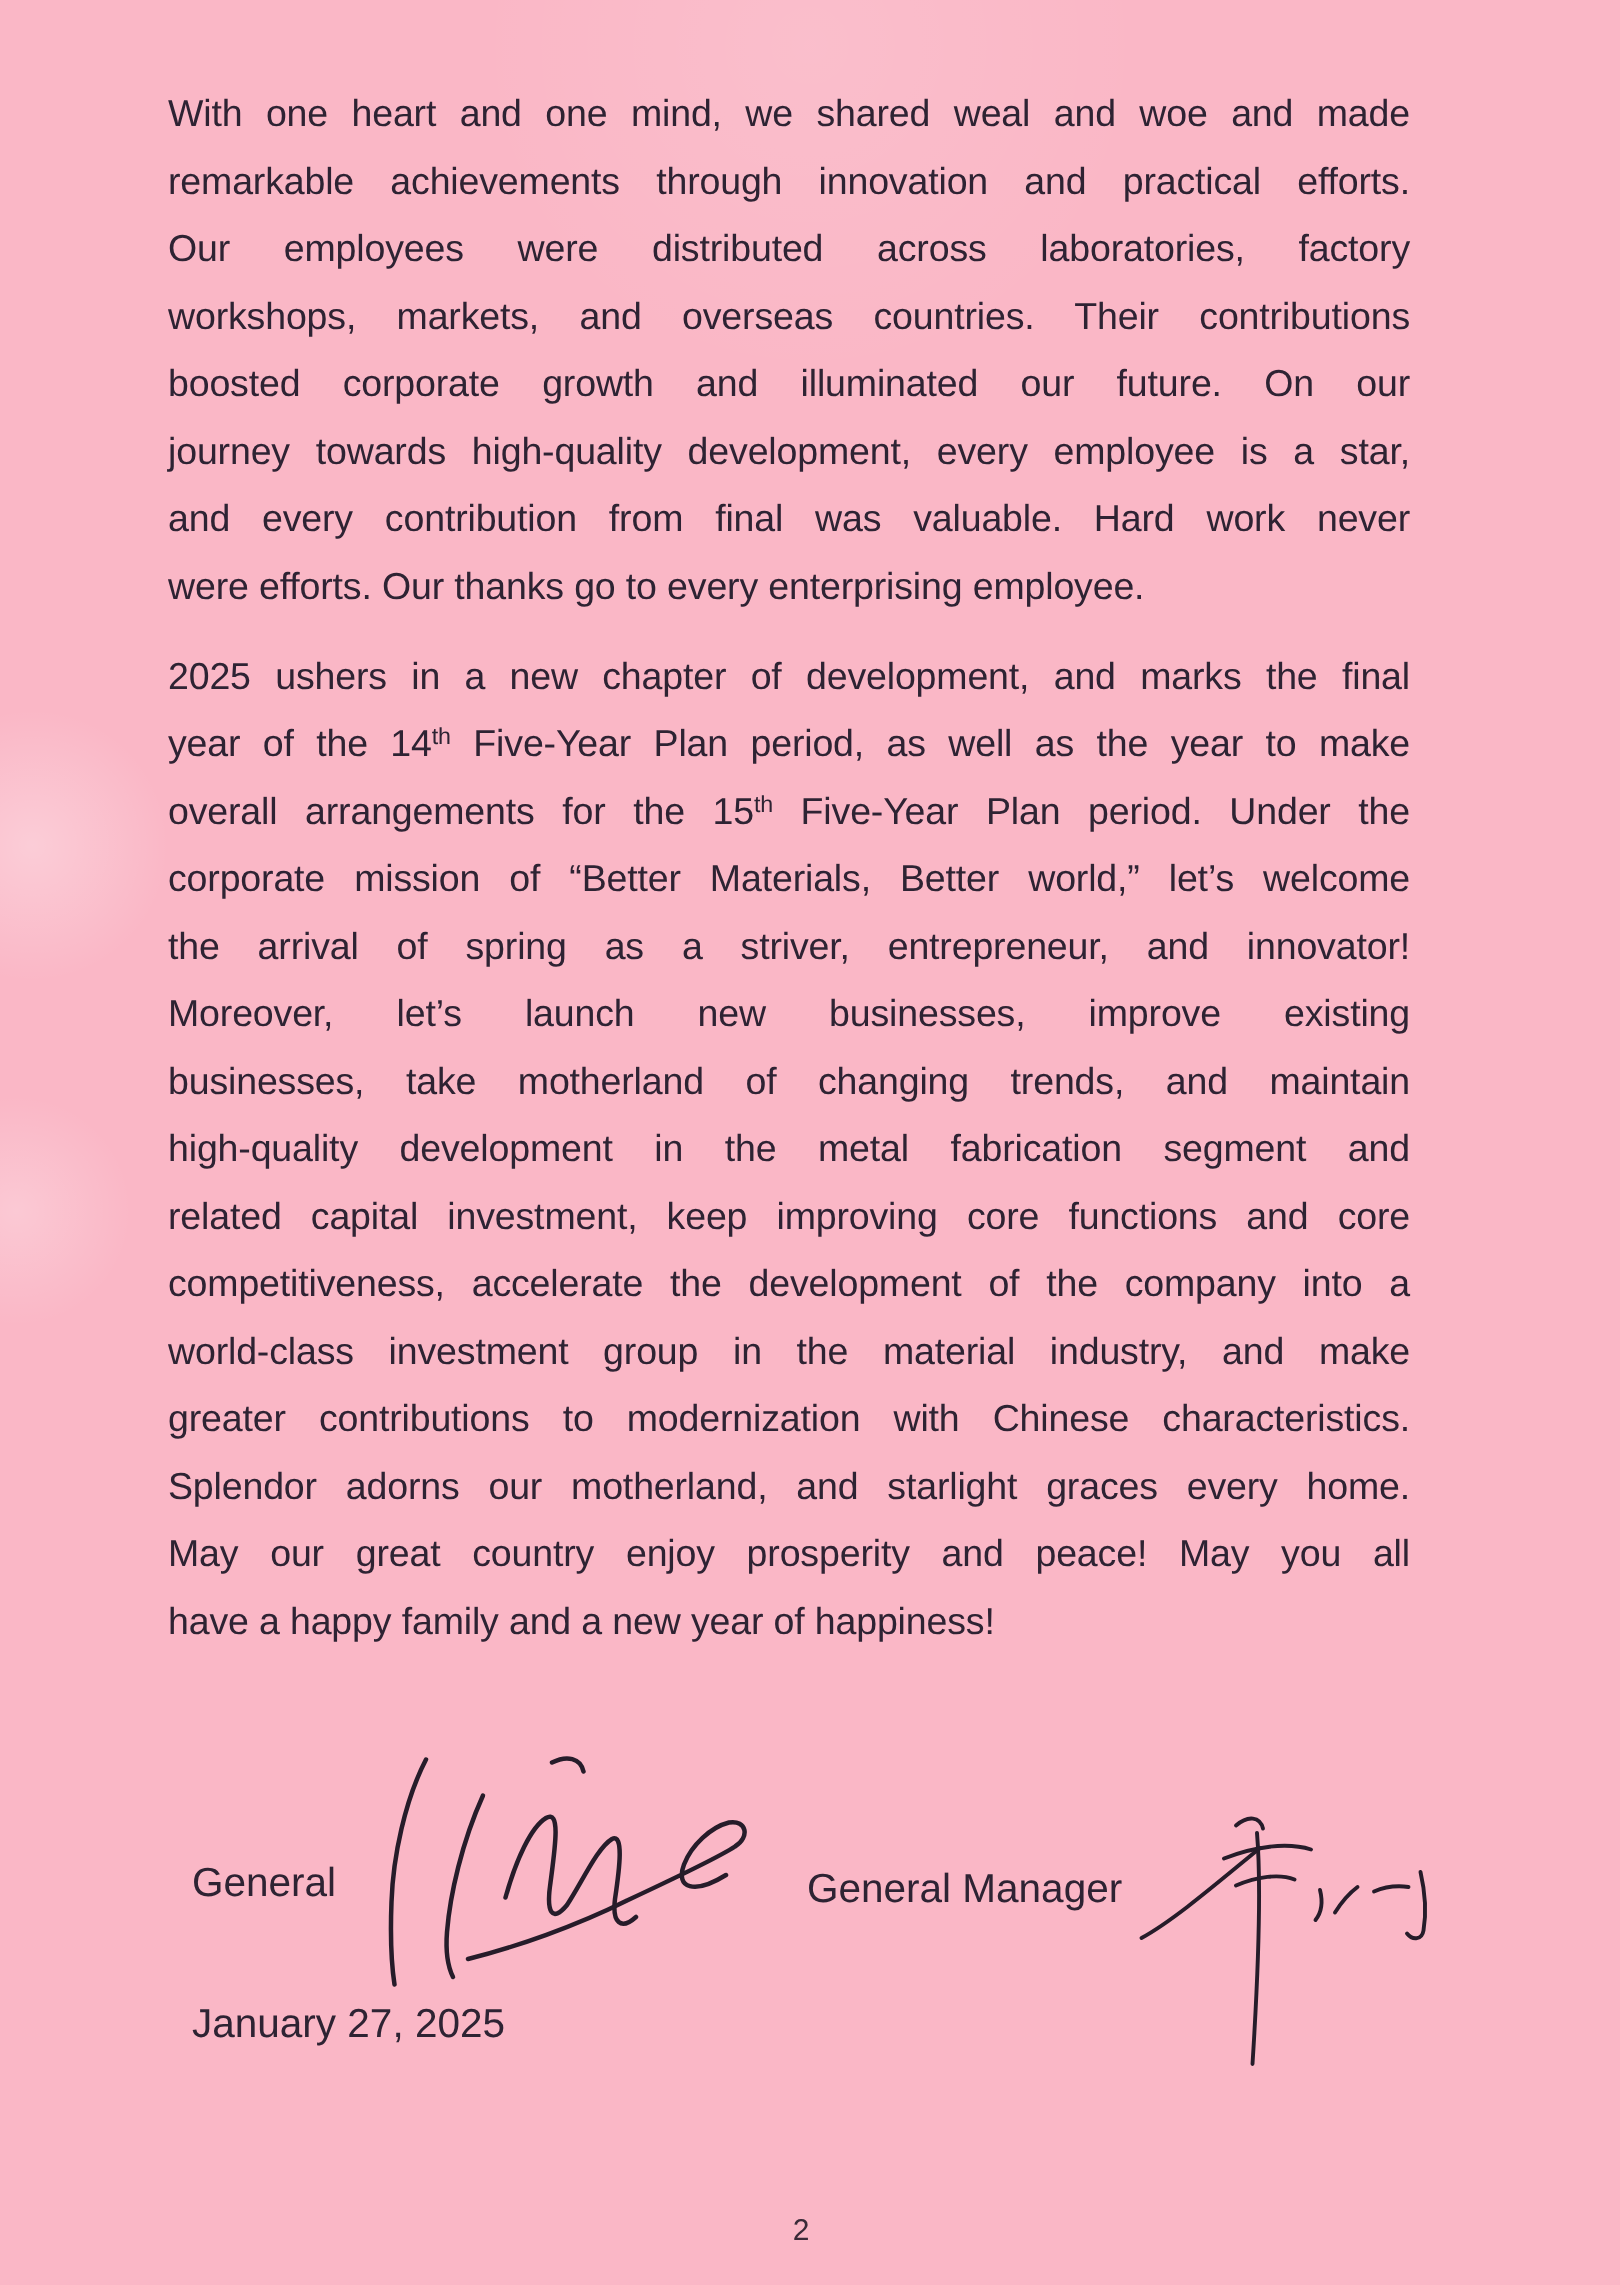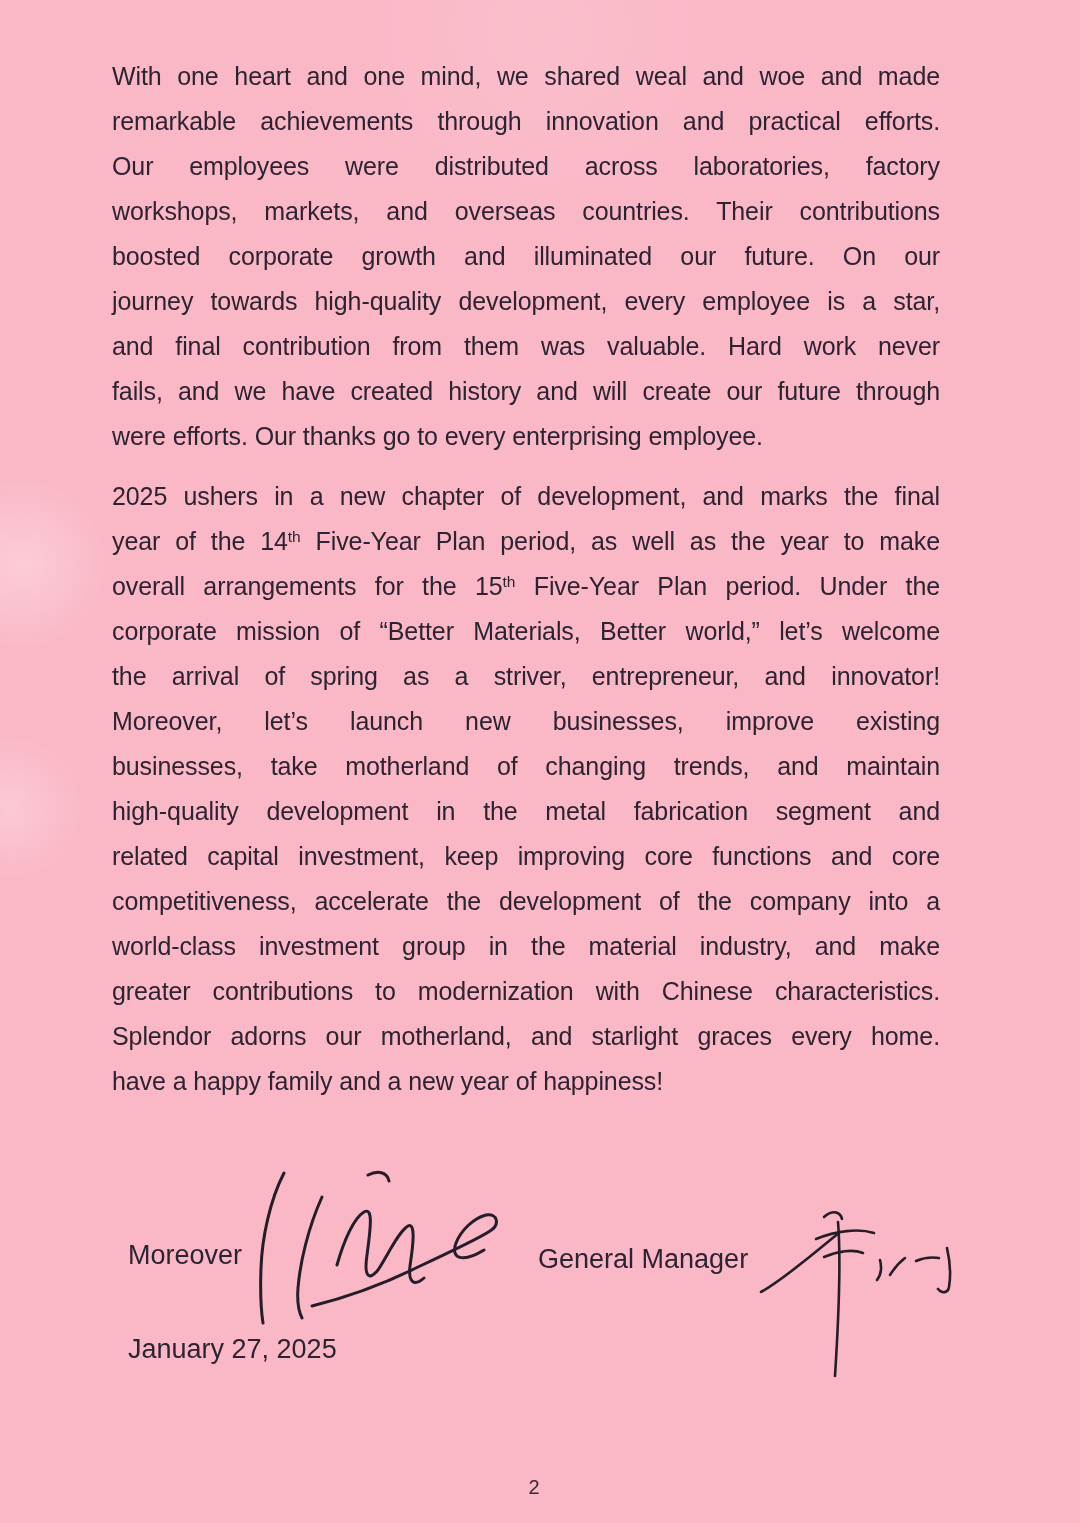--- a/index.html
+++ b/index.html
@@ -67,43 +67,43 @@
 <div class="page">
 
   <div class="letter-body">
       <div class="paragraph">
         <div class="line">With one heart and one mind, we shared weal and woe and made</div>
         <div class="line">remarkable achievements through innovation and practical efforts.</div>
         <div class="line">Our employees were distributed across laboratories, factory</div>
         <div class="line">workshops, markets, and overseas countries. Their contributions</div>
         <div class="line">boosted corporate growth and illuminated our future. On our</div>
         <div class="line">journey towards high-quality development, every employee is a star,</div>
-        <div class="line">and final contribution from them was valuable. Hard work never</div>
-        <div class="line">fails, and we have created history and will create our future through</div>
+        <div class="line">and every contribution from final was valuable. Hard work never</div>
         <div class="line last">were efforts. Our thanks go to every enterprising employee.</div>
       </div>
       <div class="paragraph">
         <div class="line">2025 ushers in a new chapter of development, and marks the final</div>
         <div class="line">year of the 14<sup>th</sup> Five-Year Plan period, as well as the year to make</div>
         <div class="line">overall arrangements for the 15<sup>th</sup> Five-Year Plan period. Under the</div>
         <div class="line">corporate mission of “Better Materials, Better world,” let’s welcome</div>
         <div class="line">the arrival of spring as a striver, entrepreneur, and innovator!</div>
         <div class="line">Moreover, let’s launch new businesses, improve existing</div>
         <div class="line">businesses, take motherland of changing trends, and maintain</div>
         <div class="line">high-quality development in the metal fabrication segment and</div>
         <div class="line">related capital investment, keep improving core functions and core</div>
         <div class="line">competitiveness, accelerate the development of the company into a</div>
         <div class="line">world-class investment group in the material industry, and make</div>
         <div class="line">greater contributions to modernization with Chinese characteristics.</div>
         <div class="line">Splendor adorns our motherland, and starlight graces every home.</div>
+        <div class="line">May our great country enjoy prosperity and peace! May you all</div>
         <div class="line last">have a happy family and a new year of happiness!</div>
       </div>
     </div>
 
-  <span class="sig-label chairman-label">Moreover</span>
+  <span class="sig-label chairman-label">General</span>
 
   <svg class="sig-svg chairman-sig" viewBox="0 0 252 158" fill="none" stroke="#261c2a" stroke-width="3" stroke-linecap="round">
     <path d="M32,3 C18,30 10,68 9,98 C8,124 9,140 11,153"></path>
     <path d="M70,27 C56,58 48,93 46,118 C45,131 46,140 50,148"></path>
     <path d="M116,5 C126,0 135,2 137,11"></path>
     <path d="M85,95 C92,70 102,48 112,42 C122,36 118,62 115,85 C112,105 116,112 126,100 C136,85 146,62 156,56 C164,52 161,76 158,96 C156,112 162,117 172,108"></path>
     <path d="M60,136 C92,128 132,114 166,97 C196,83 226,69 238,61 C248,55 246,43 234,45 C222,48 209,60 204,73 C198,89 211,93 232,80"></path>
   </svg>
 
   <span class="sig-label gm-label">General Manager</span>

